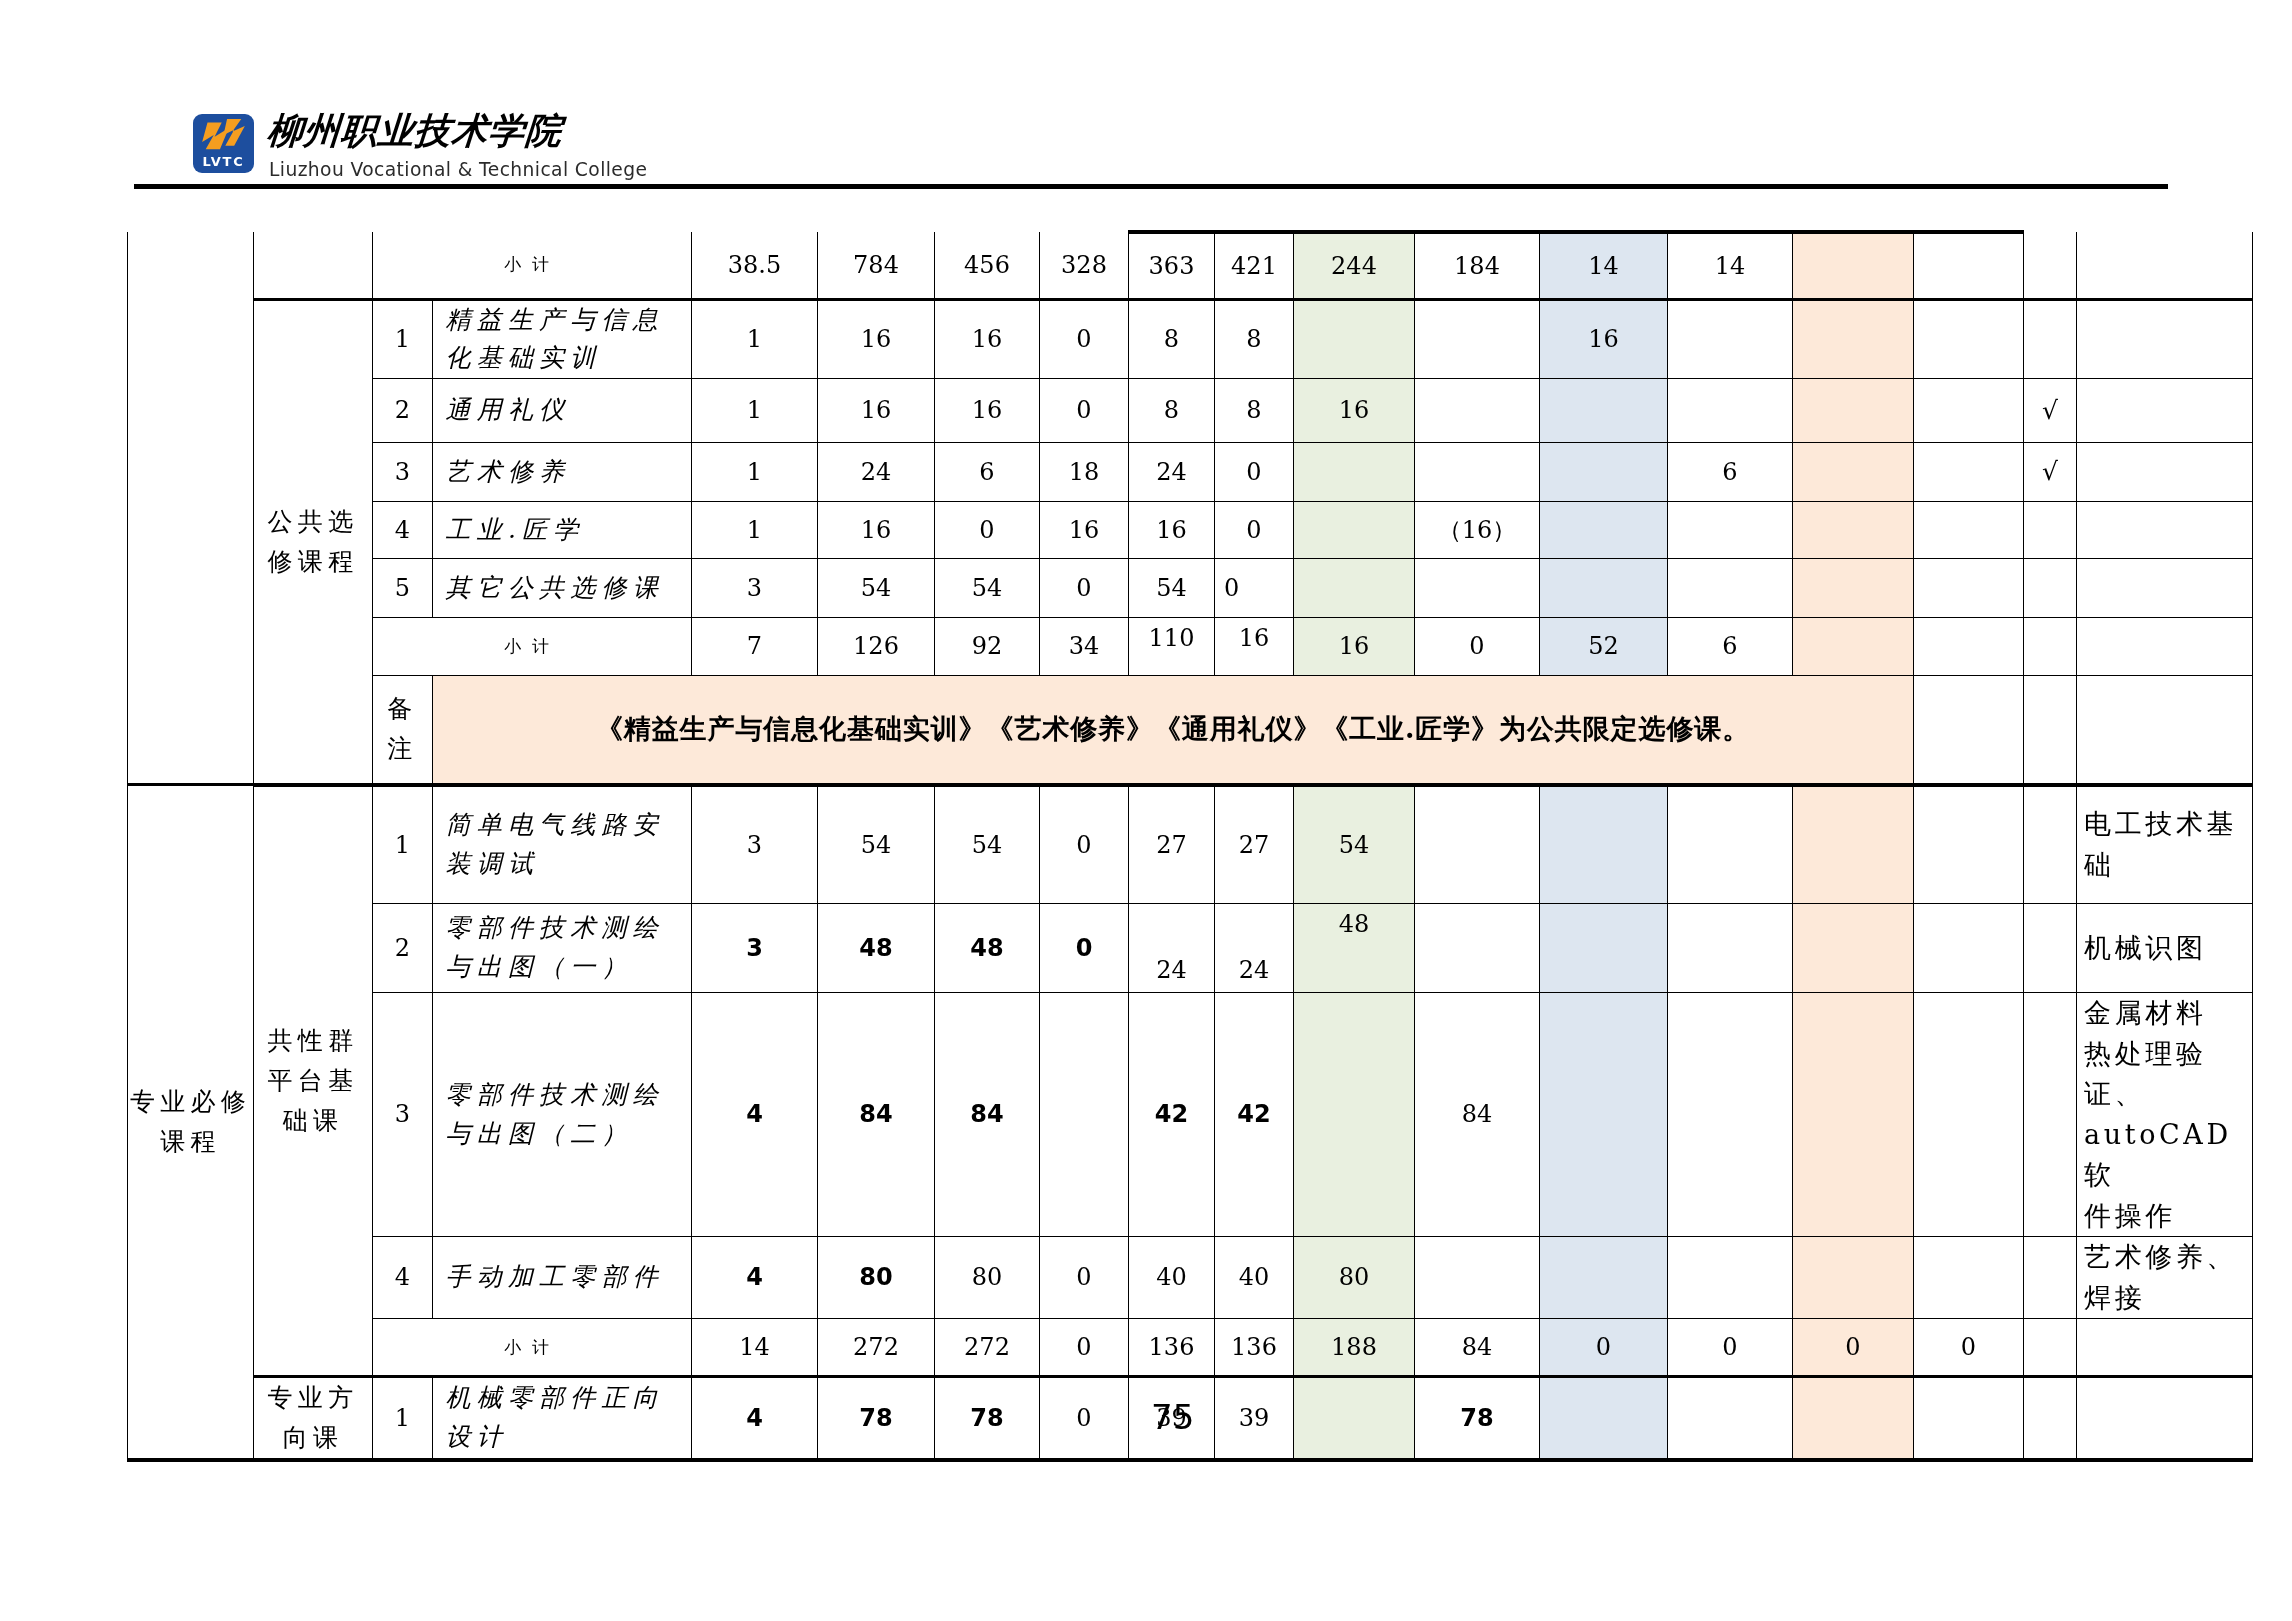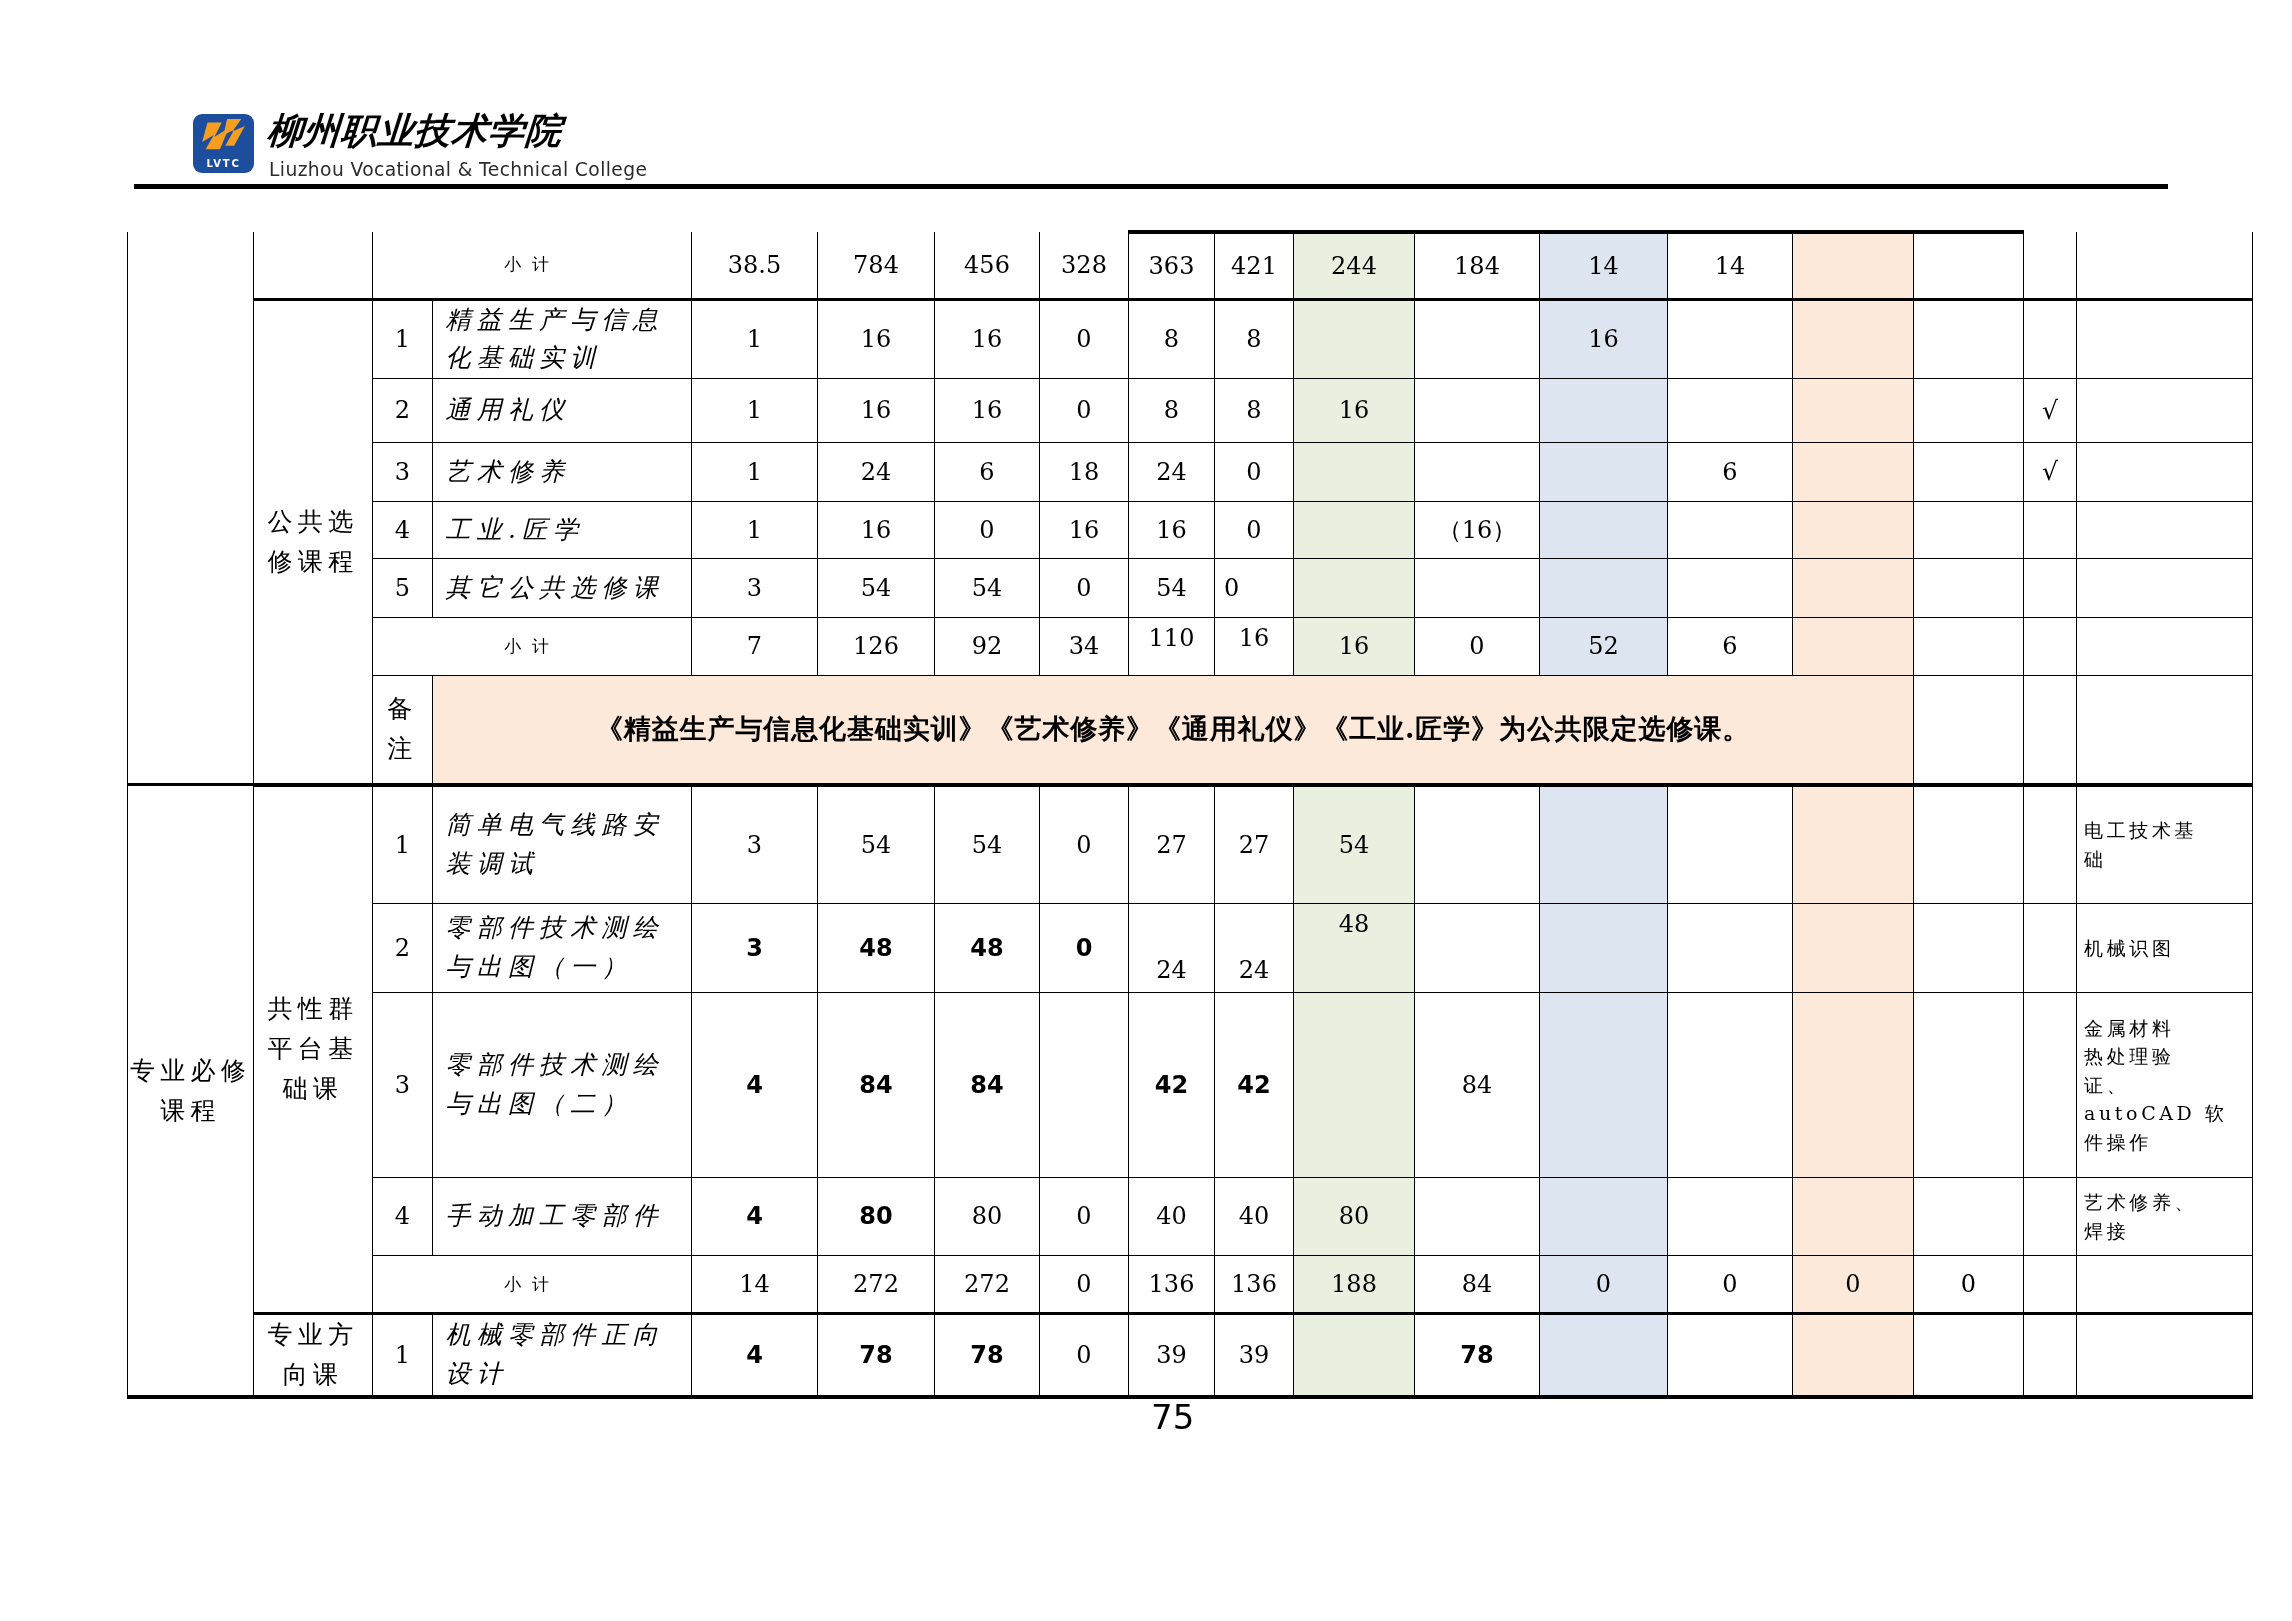--- a/index.html
+++ b/index.html
@@ -5,21 +5,21 @@
   html,body{margin:0;padding:0;background:#fff;}
   .page{position:relative;width:2293px;height:1622px;background:#fff;overflow:hidden;
         font-family:"DejaVu Serif",serif;color:#000;}
 
   
   .logo-box{position:absolute;left:193px;top:114px;width:61px;height:59px;
             background:var(--logo-blue,#1d4e9e);border-radius:9px;}
   .logo-bolt{position:absolute;left:9px;top:5.3px;width:43px;height:32px;}
   .logo-abbr{position:absolute;left:0;right:0;bottom:3.6px;text-align:center;
              color:#fff;font-family:"DejaVu Sans",sans-serif;font-weight:bold;
-             font-size:10px;letter-spacing:1.8px;}
+             font-size:13px;letter-spacing:1.8px;}
   .college-cn{position:absolute;left:267px;top:107px;width:294px;
               font-size:36px;font-weight:bold;font-style:italic;transform:skewX(-4deg);
               letter-spacing:0.9px;white-space:nowrap;}
   .college-en{position:absolute;left:269px;top:159px;font-family:"DejaVu Sans",sans-serif;
               font-size:18.7px;color:#2b2b2b;letter-spacing:0.4px;white-space:nowrap;}
   .doc-title{position:absolute;left:918px;top:144px;width:419px;text-align:center;
              font-size:27px;letter-spacing:0.9px;white-space:nowrap;}
   .header-rule{position:absolute;left:134px;top:184px;width:2034px;height:4.5px;background:#000;}
 
   
@@ -38,21 +38,21 @@
   td.g{background:var(--green-col,#e9f0e0);}
   td.bl{background:var(--blue-col,#dde6f0);}
   td.o{background:var(--orange-col,#fde9d9);}
   td.cat{letter-spacing:5.3px;font-size:25px;line-height:1.6;padding:0 1.8px;}
   td.name{text-align:left;padding-left:12.5px;letter-spacing:6.2px;font-size:25px;line-height:1.55;font-style:italic;}
   td.subtotal{letter-spacing:10.7px;font-size:17px;}
   td.bn{font-family:"DejaVu Sans",sans-serif;font-weight:bold;}
   td.vt{vertical-align:top;padding-top:3.6px;}
   td.vb{vertical-align:bottom;padding-bottom:5.3px;}
   td.hl{text-align:left;padding-left:9px;}
-  td.note{text-align:left;padding-left:7.1px;letter-spacing:3.6px;font-size:19px;
+  td.note{text-align:left;padding-left:7.1px;letter-spacing:3.6px;font-size:27px;
           white-space:pre-line;line-height:1.5;}
   td.remark{font-weight:bold;font-size:27px;letter-spacing:0.9px;word-break:keep-all;}
   td.chk{font-size:25px;}
 
   .page-number{position:absolute;left:1151px;top:1397px;font-family:"DejaVu Sans",sans-serif;
                font-size:34px;}
 </style>
 </head>
 <body>
 

